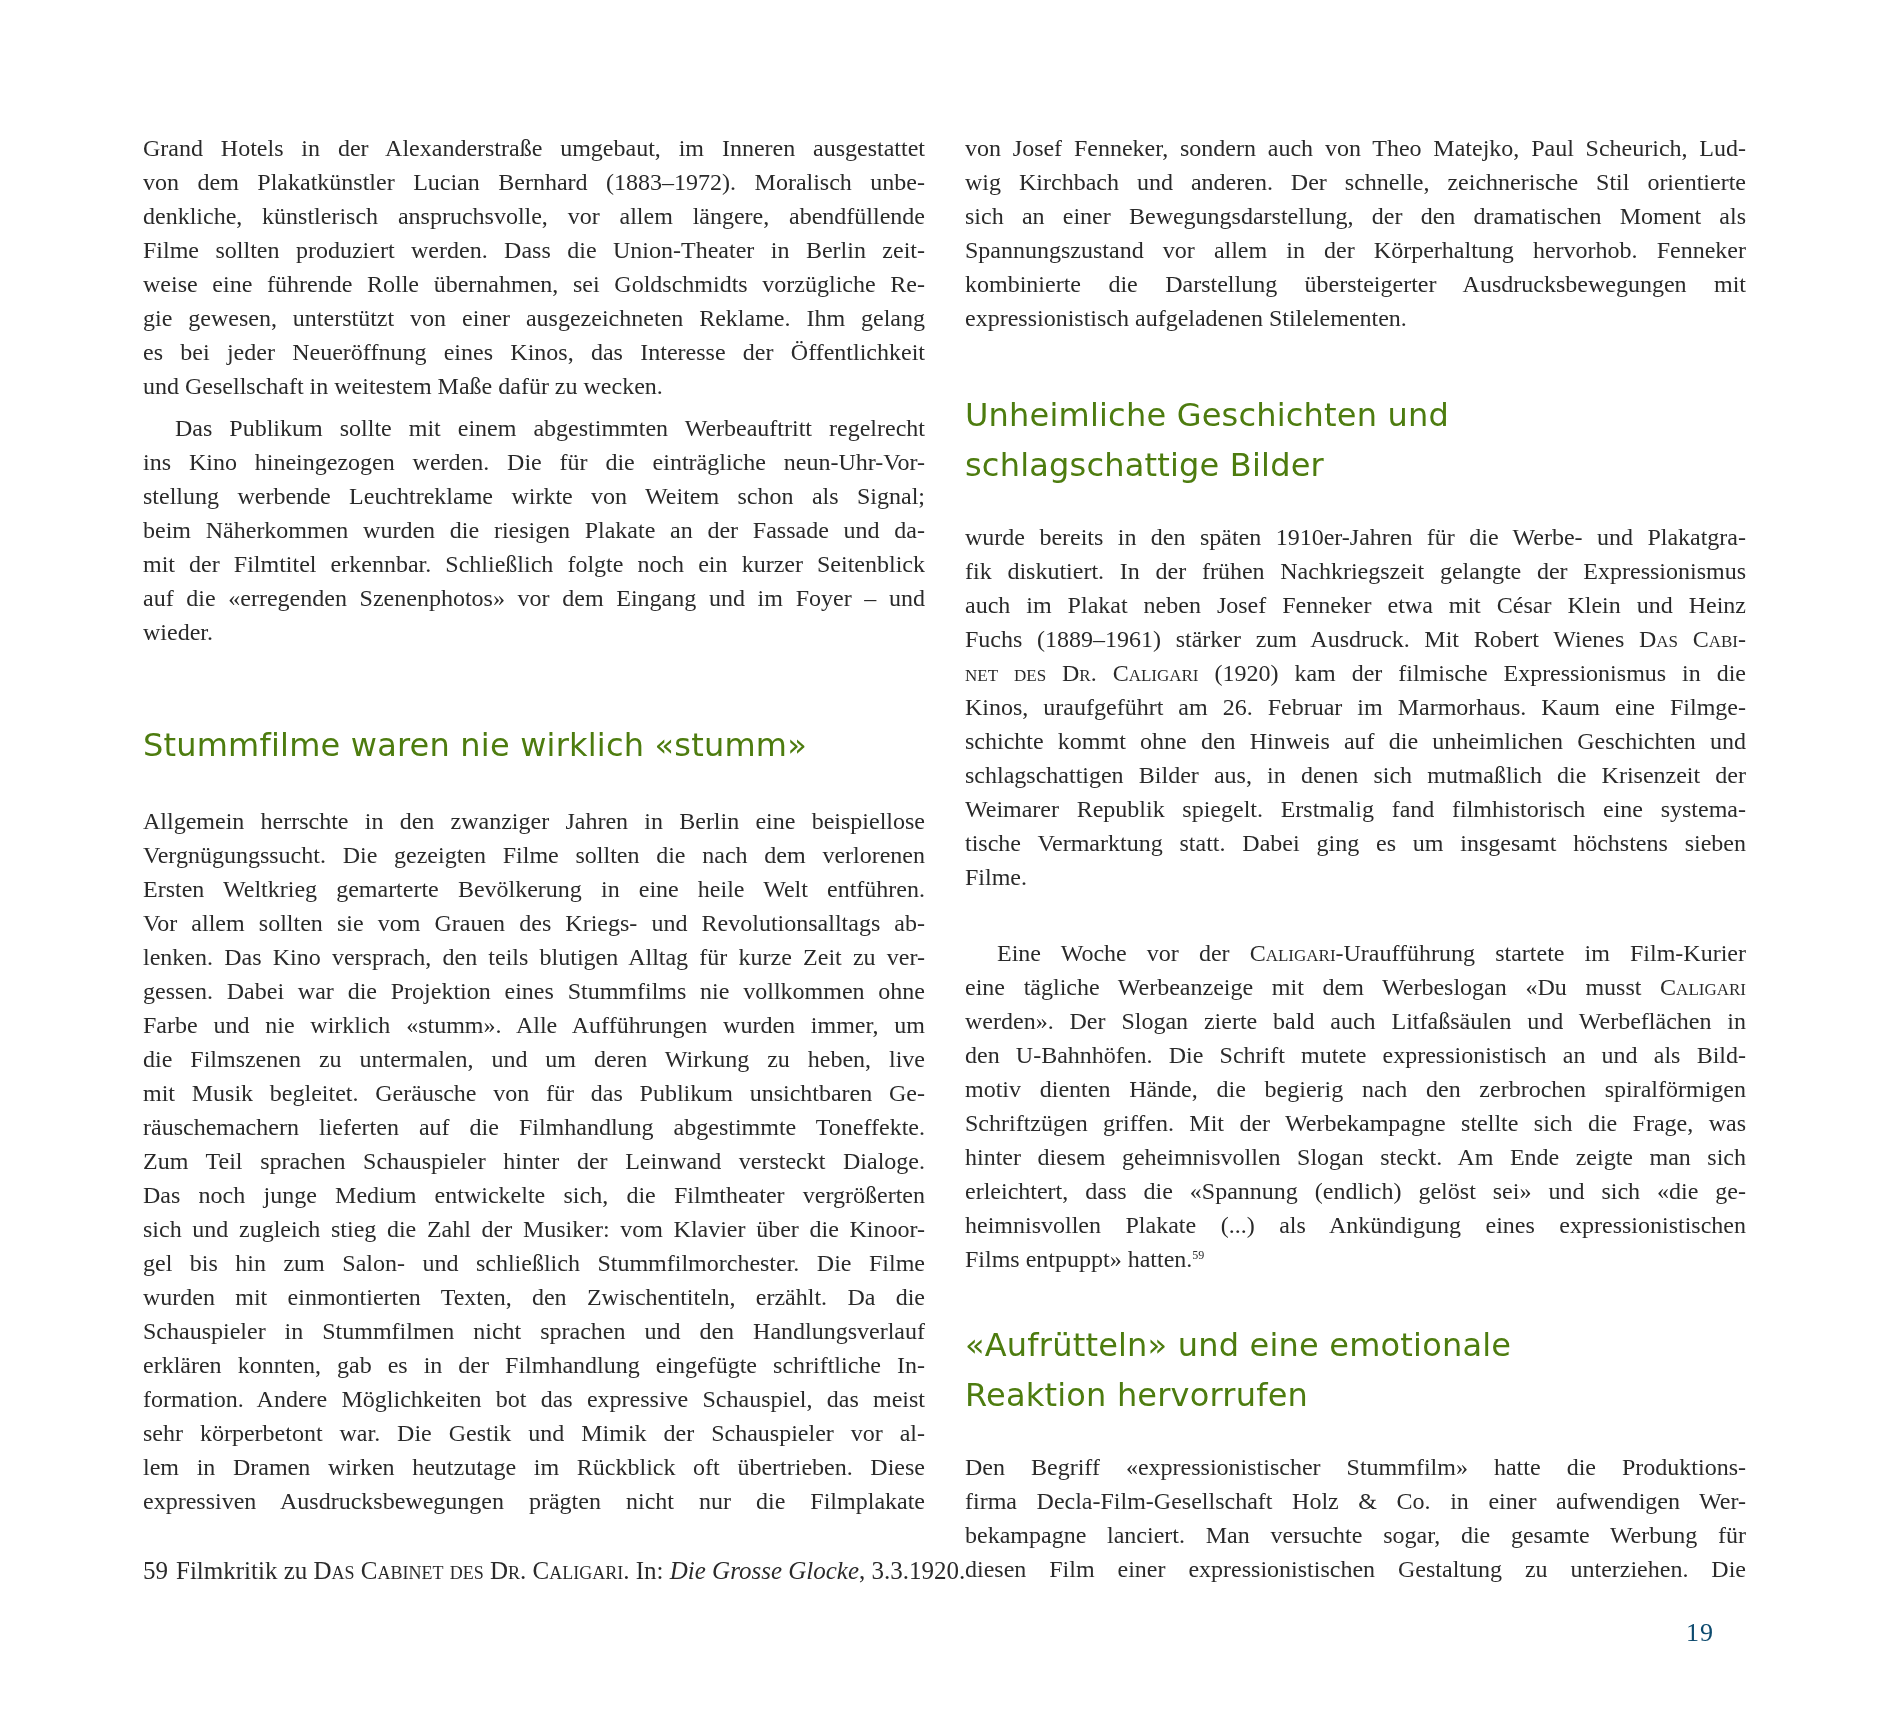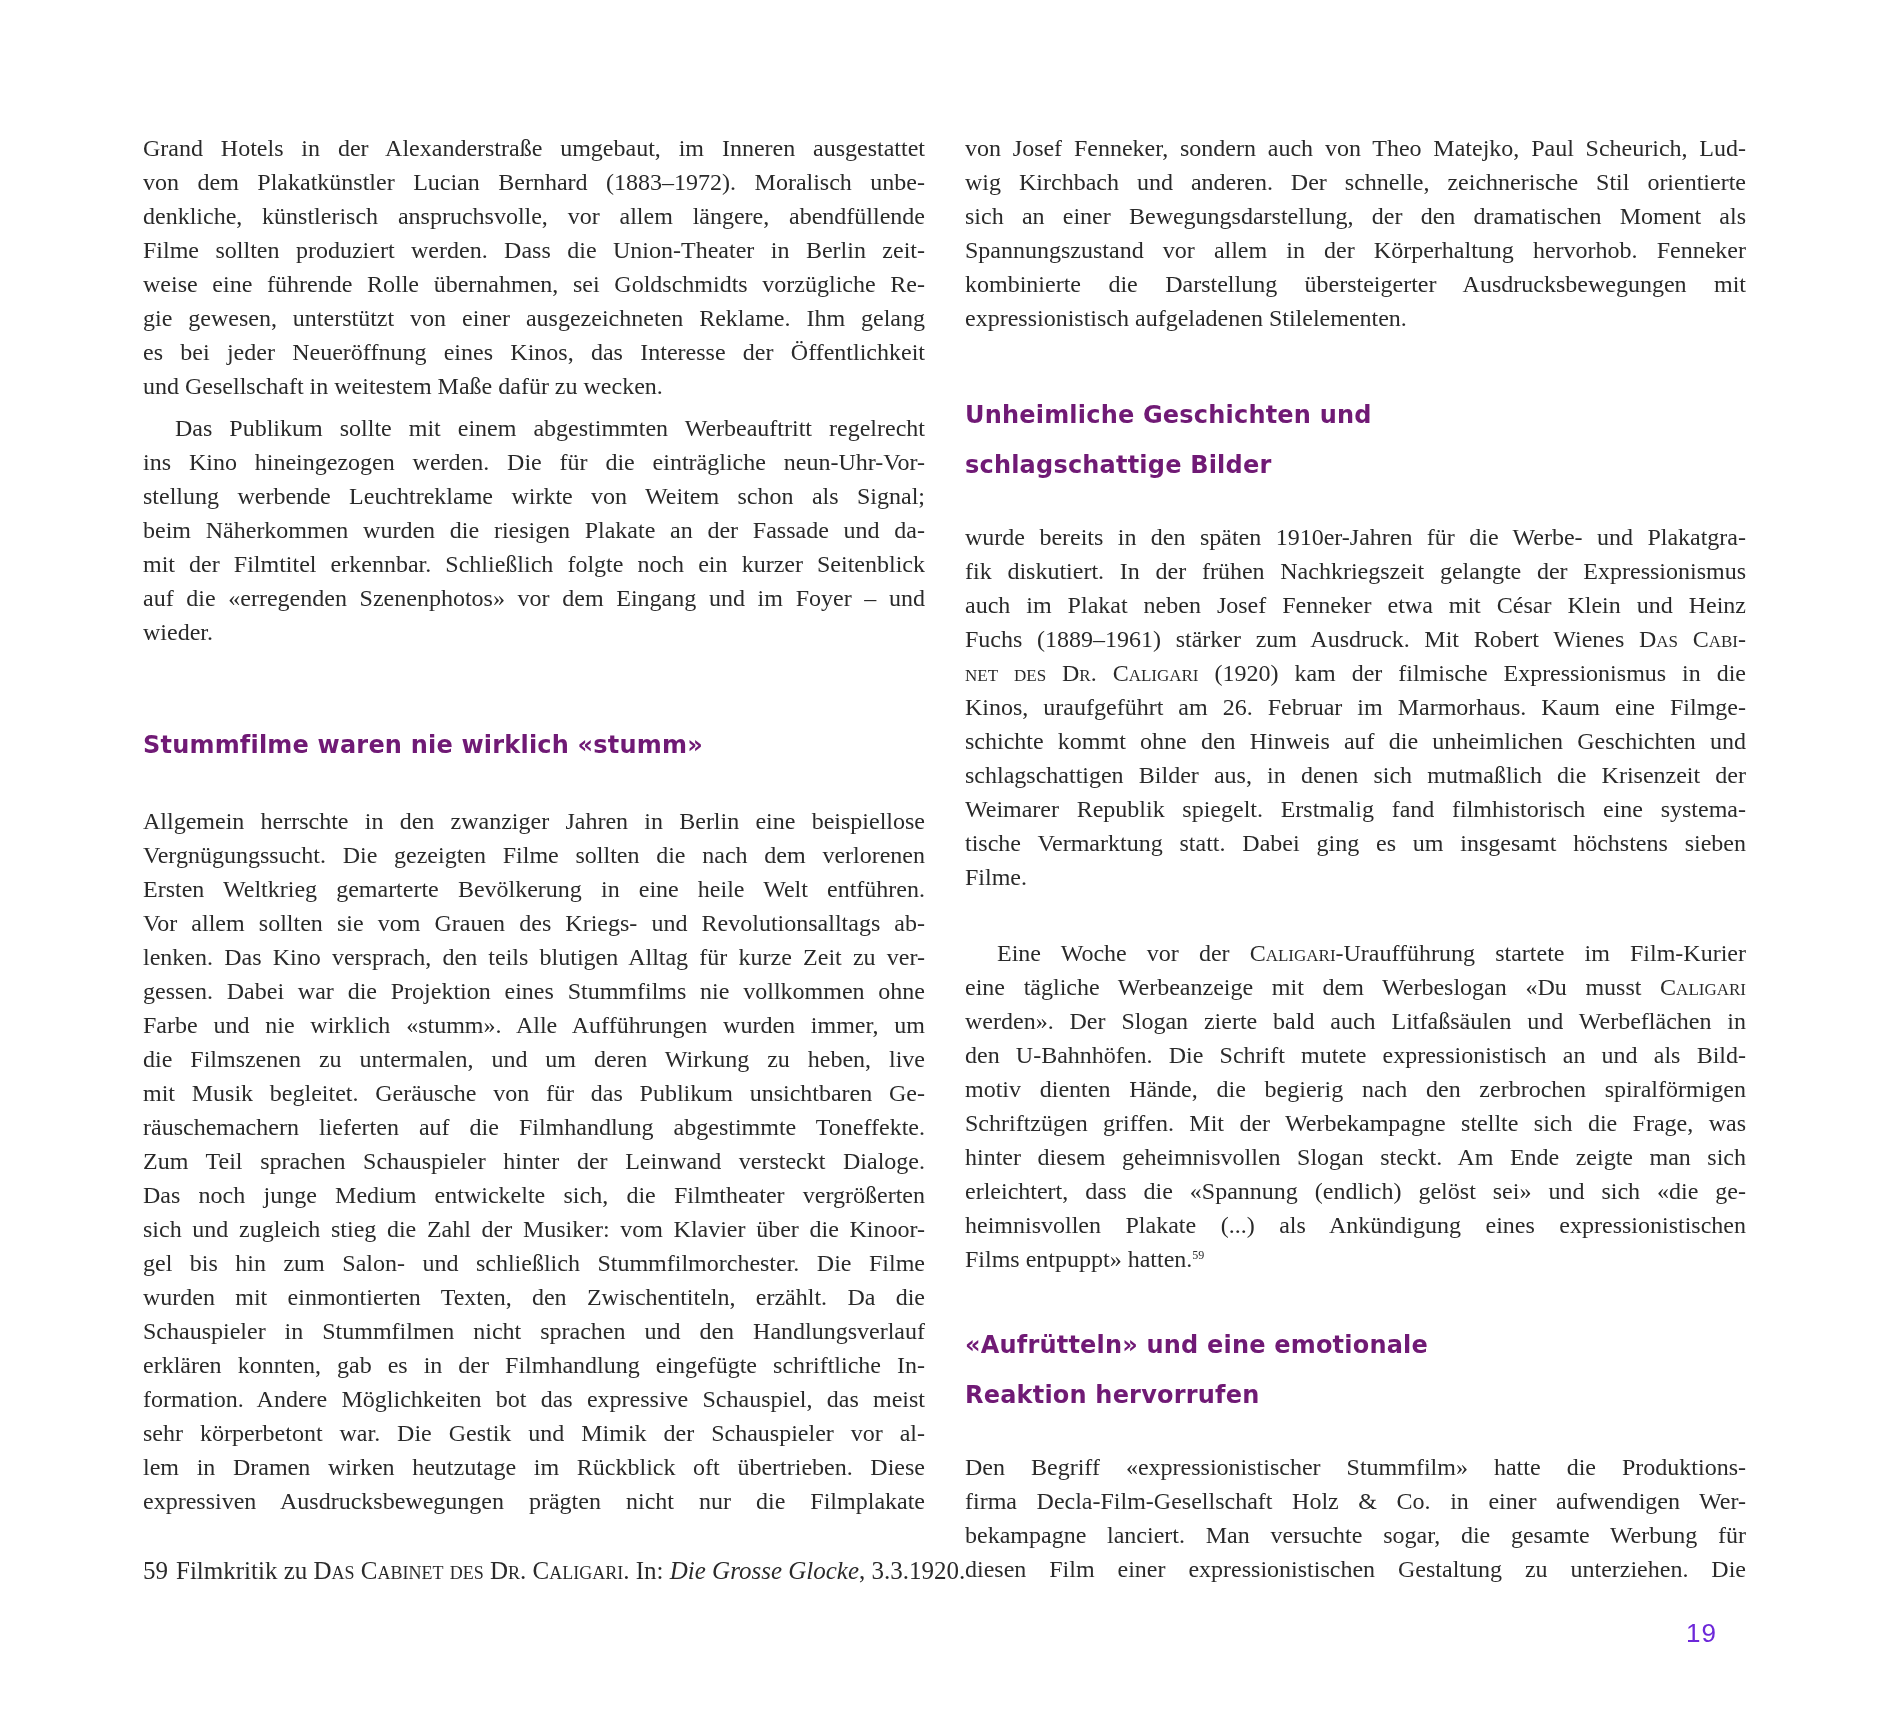--- a/index.html
+++ b/index.html
@@ -7,28 +7,28 @@
          font-family:"Liberation Serif","DejaVu Serif",serif; color:#2a2a2a; }
   .col { position:absolute; top:0; }
   .left { left:143px; width:782px; }
   .right { left:965px; width:781px; }
   .p { position:absolute; left:0; width:100%; font-size:24px; line-height:34px;
        text-align:justify; text-align-last:auto; hyphens:manual; }
   .line { display:block; height:34px; white-space:nowrap; text-align:justify; text-align-last:justify; overflow:hidden; }
   .line.last { text-align-last:left; }
   .indent { padding-left:32px;margin-top:8px; }
   .h { position:absolute; left:0; font-family:"DejaVu Sans","Liberation Sans",sans-serif;
-       color:#701a75; font-size:24px; line-height:50px; letter-spacing:0.2px; font-weight:bold; white-space:nowrap; }
+       color:#4d7c0f; font-size:32px; line-height:50px; letter-spacing:0.2px; font-weight:normal; white-space:nowrap; }
   .sc { font-variant:small-caps; }
   .footnote { position:absolute; left:0; top:1558px; font-size:25px; line-height:26px; white-space:nowrap; color:#2a2a2a; }
   .footnote i { font-style:italic; }
   .fnnum { margin-right:8px; }
   sup.fn { font-size:12px; vertical-align:8px; line-height:0; }
-  .pagenum { position:absolute; left:1686px; top:1618px; font-family:Liberation Sans, sans-serif;
-             font-size:26px; color:#6d28d9; letter-spacing:1px; }
+  .pagenum { position:absolute; left:1686px; top:1618px; font-family:Liberation Serif, serif;
+             font-size:26px; color:#0c4a6e; letter-spacing:1px; }
 </style>
 </head>
 <body>
 
 <div class="col left">
   <div class="p" id="l-p1" style="top:131px">
       <span class="line">Grand Hotels in der Alexanderstraße umgebaut, im Inneren ausgestattet</span>
       <span class="line">von dem Plakatkünstler Lucian Bernhard (1883–1972). Moralisch unbe-</span>
       <span class="line">denkliche, künstlerisch anspruchsvolle, vor allem längere, abendfüllende</span>
       <span class="line">Filme sollten produziert werden. Dass die Union-Theater in Berlin zeit-</span>

